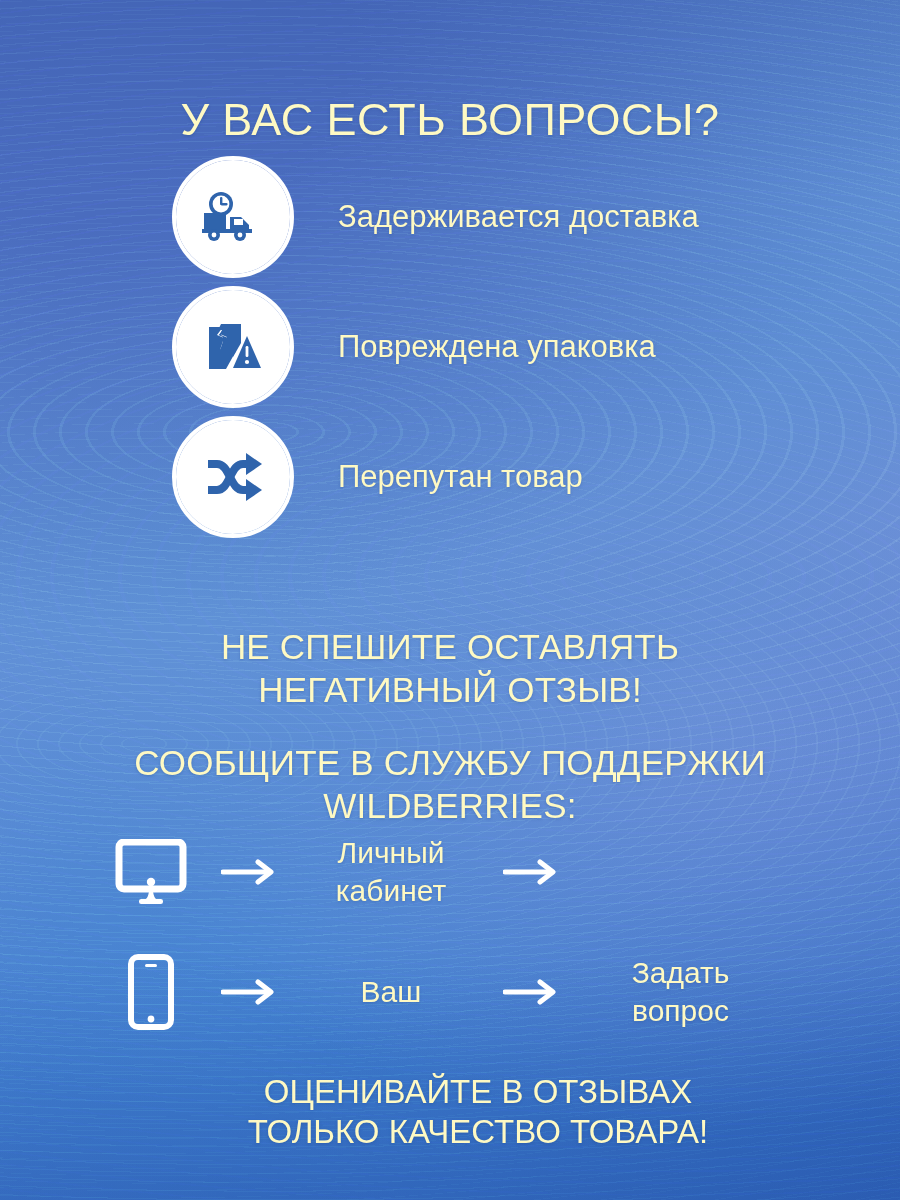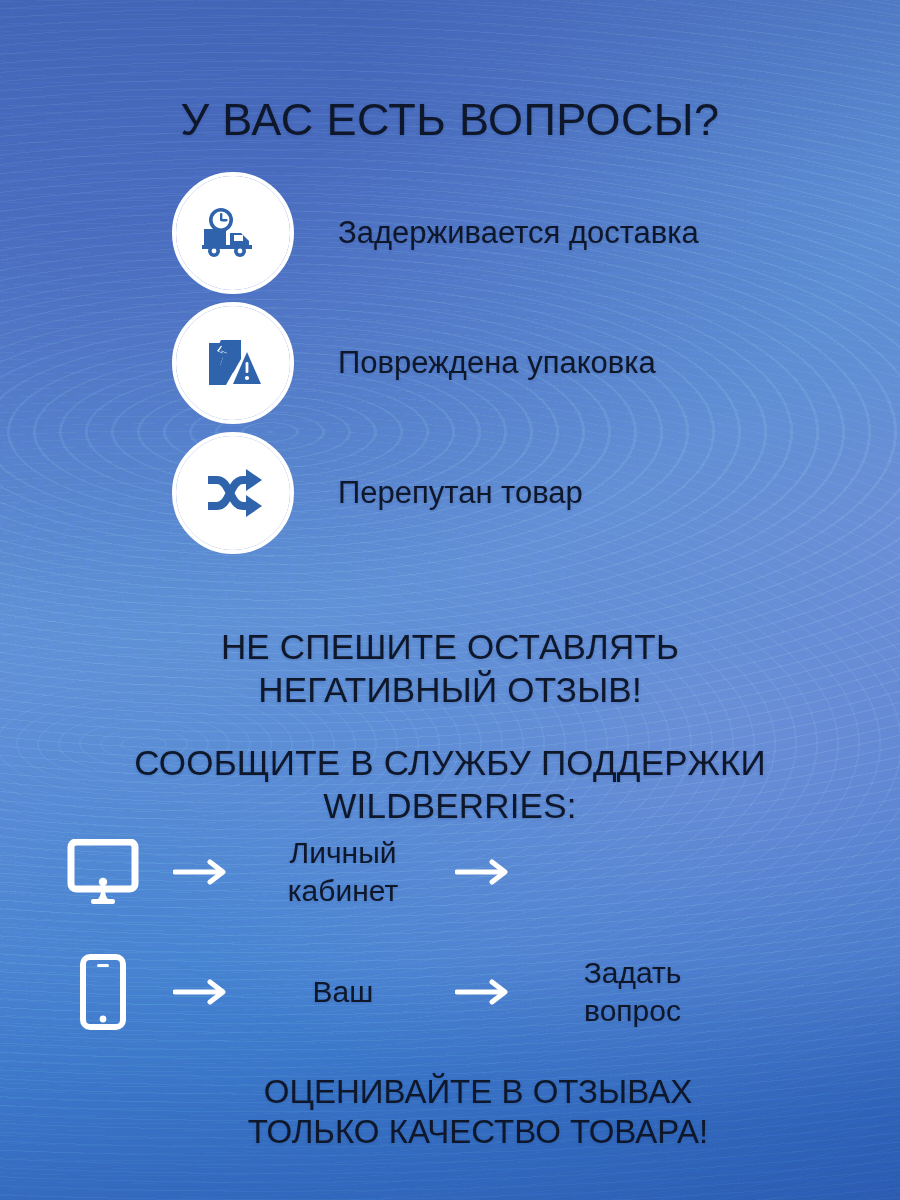--- a/index.html
+++ b/index.html
@@ -6,21 +6,21 @@
     margin: 0;
     padding: 0;
     background: #3f63b5;
   }
   .poster {
     position: relative;
     width: 900px;
     height: 1200px;
     overflow: hidden;
     font-family: "Liberation Sans", sans-serif;
-    color: #0f172a;
+    color: #fef9c3;
     background-color: #5076c4;
   }
 
   
   .bg-layer {
     position: absolute;
     inset: 0;
     pointer-events: none;
   }
   .bg-base {
@@ -92,21 +92,21 @@
     font-size: 45px;
     font-weight: 400;
     letter-spacing: .4px;
     line-height: 1.05;
     text-shadow: 0 1px 3px rgba(30,60,130,.30);
   }
 
   
   .issues {
     position: absolute;
-    top: 168px;
+    top: 152px;
     left: 176px;
   }
   .issue-row {
     display: flex;
     align-items: center;
     height: 130px;
   }
   .badge {
     width: 104px;
     height: 104px;
@@ -156,21 +156,21 @@
   .flows {
     position: absolute;
     top: 812px;
     left: 0;
     width: 100%;
   }
   .flow-row {
     display: flex;
     align-items: center;
     height: 120px;
-    padding-left: 60px;
+    padding-left: 108px;
   }
   .flow-icon {
     width: 86px;
     flex: 0 0 auto;
     display: flex;
     align-items: center;
     justify-content: center;
   }
   .arrow {
     width: 112px;

